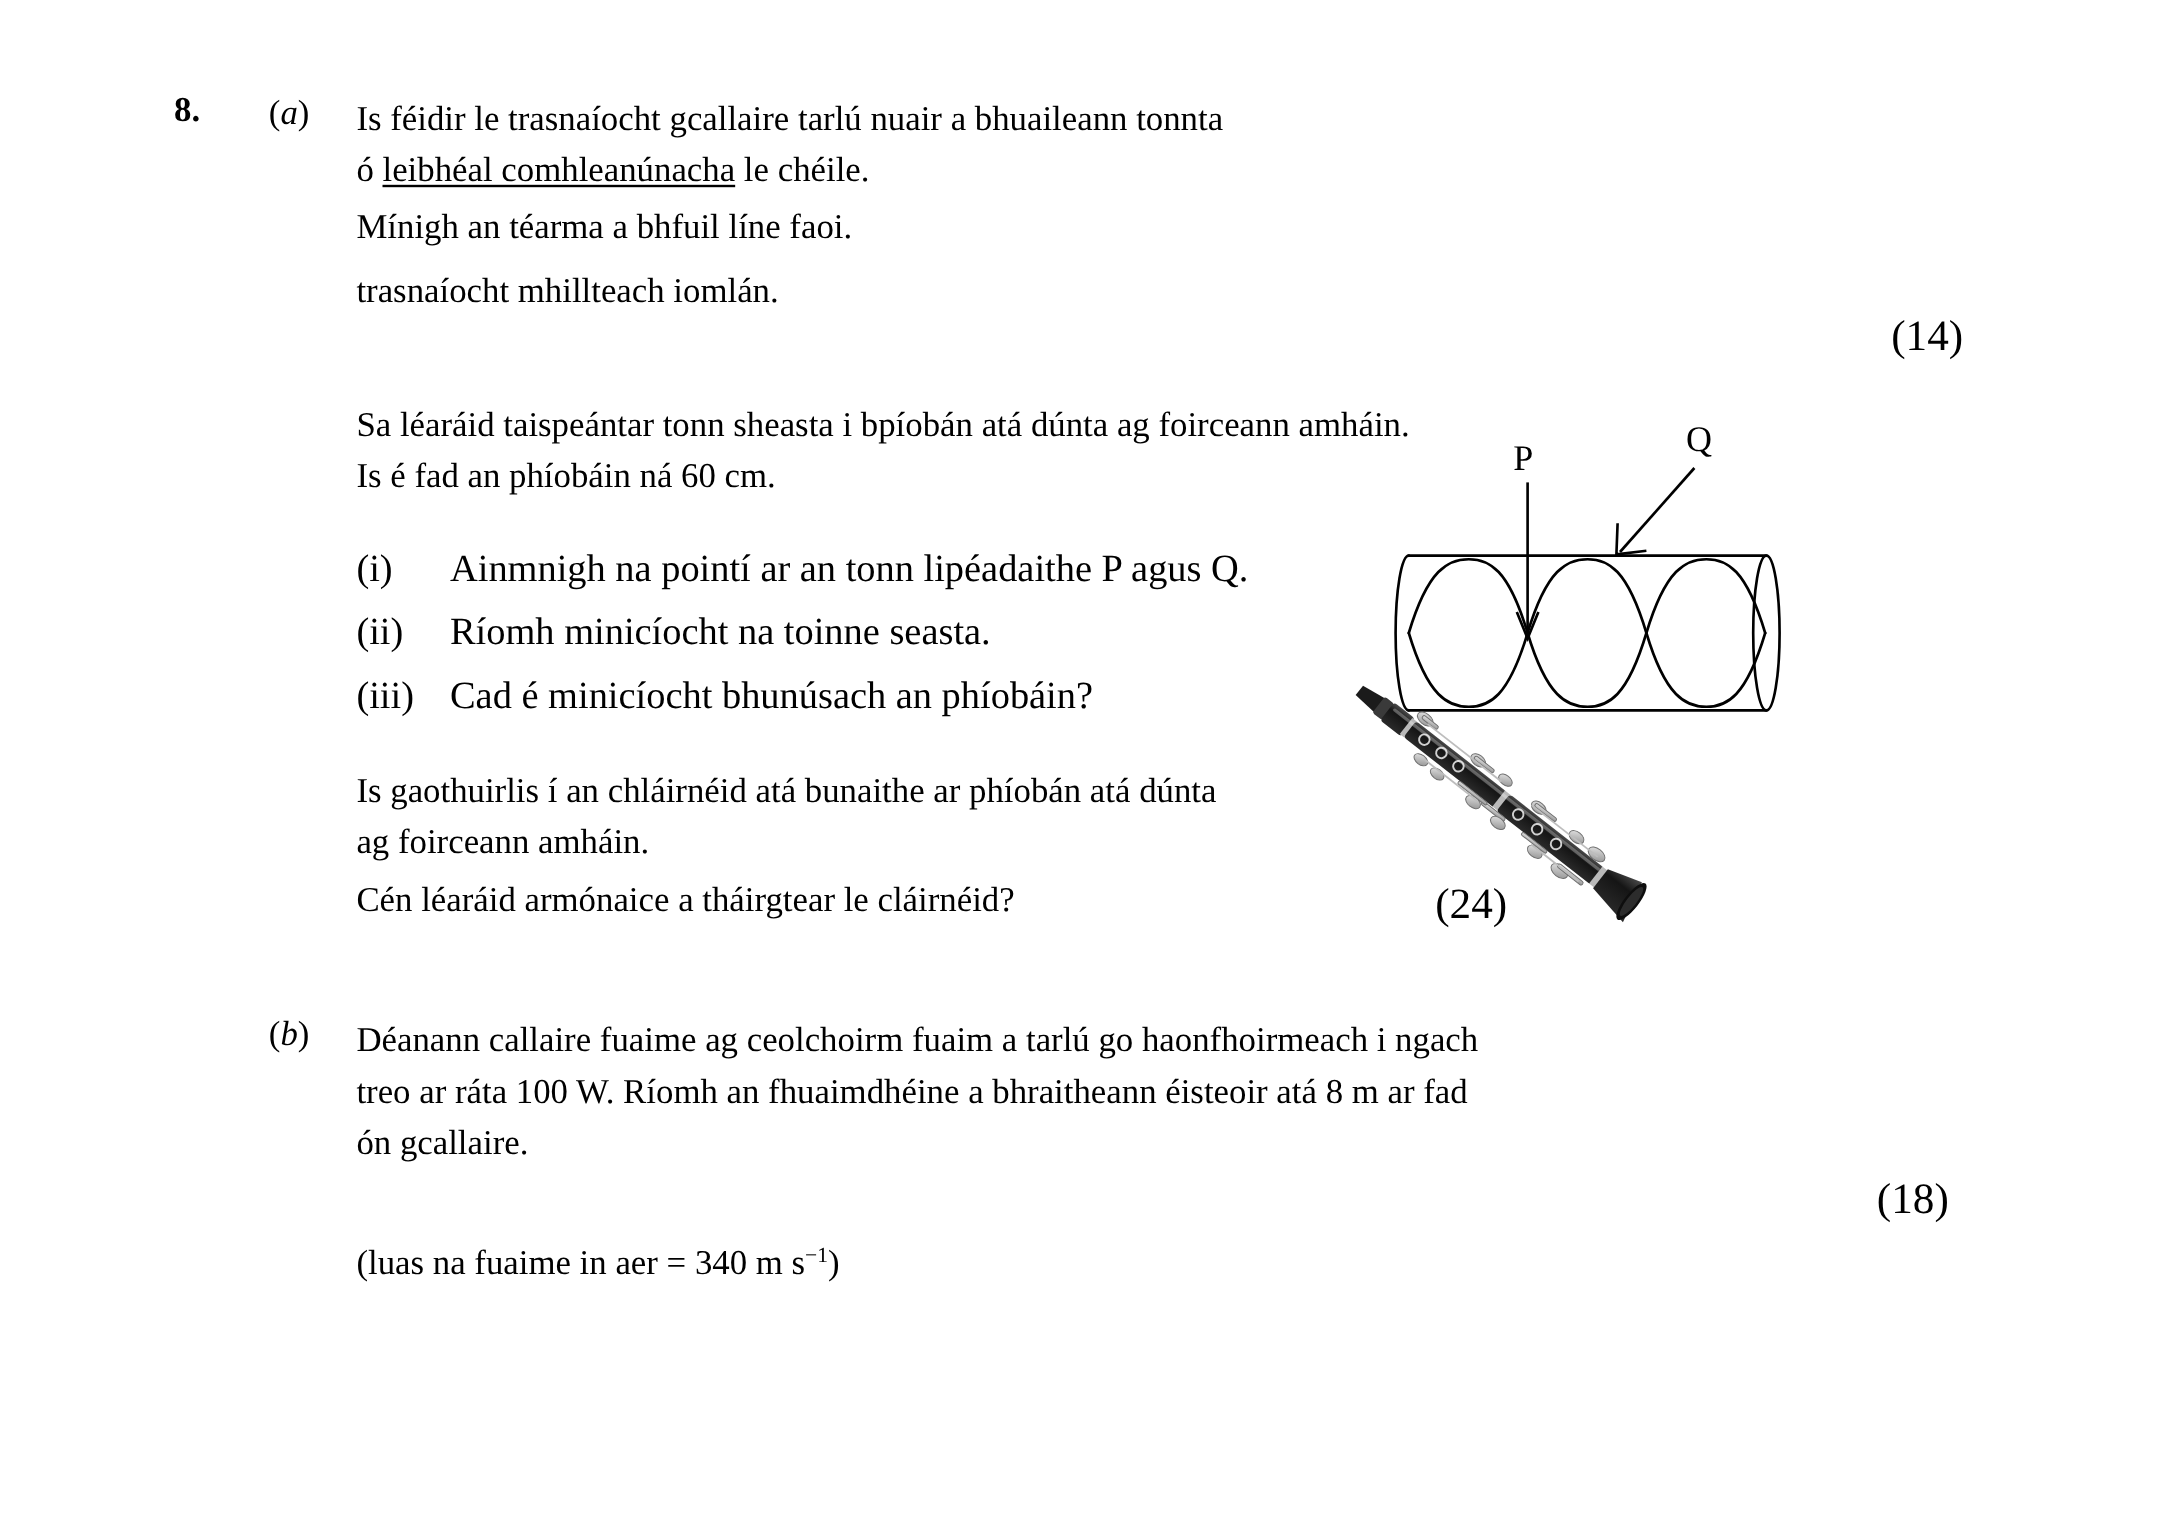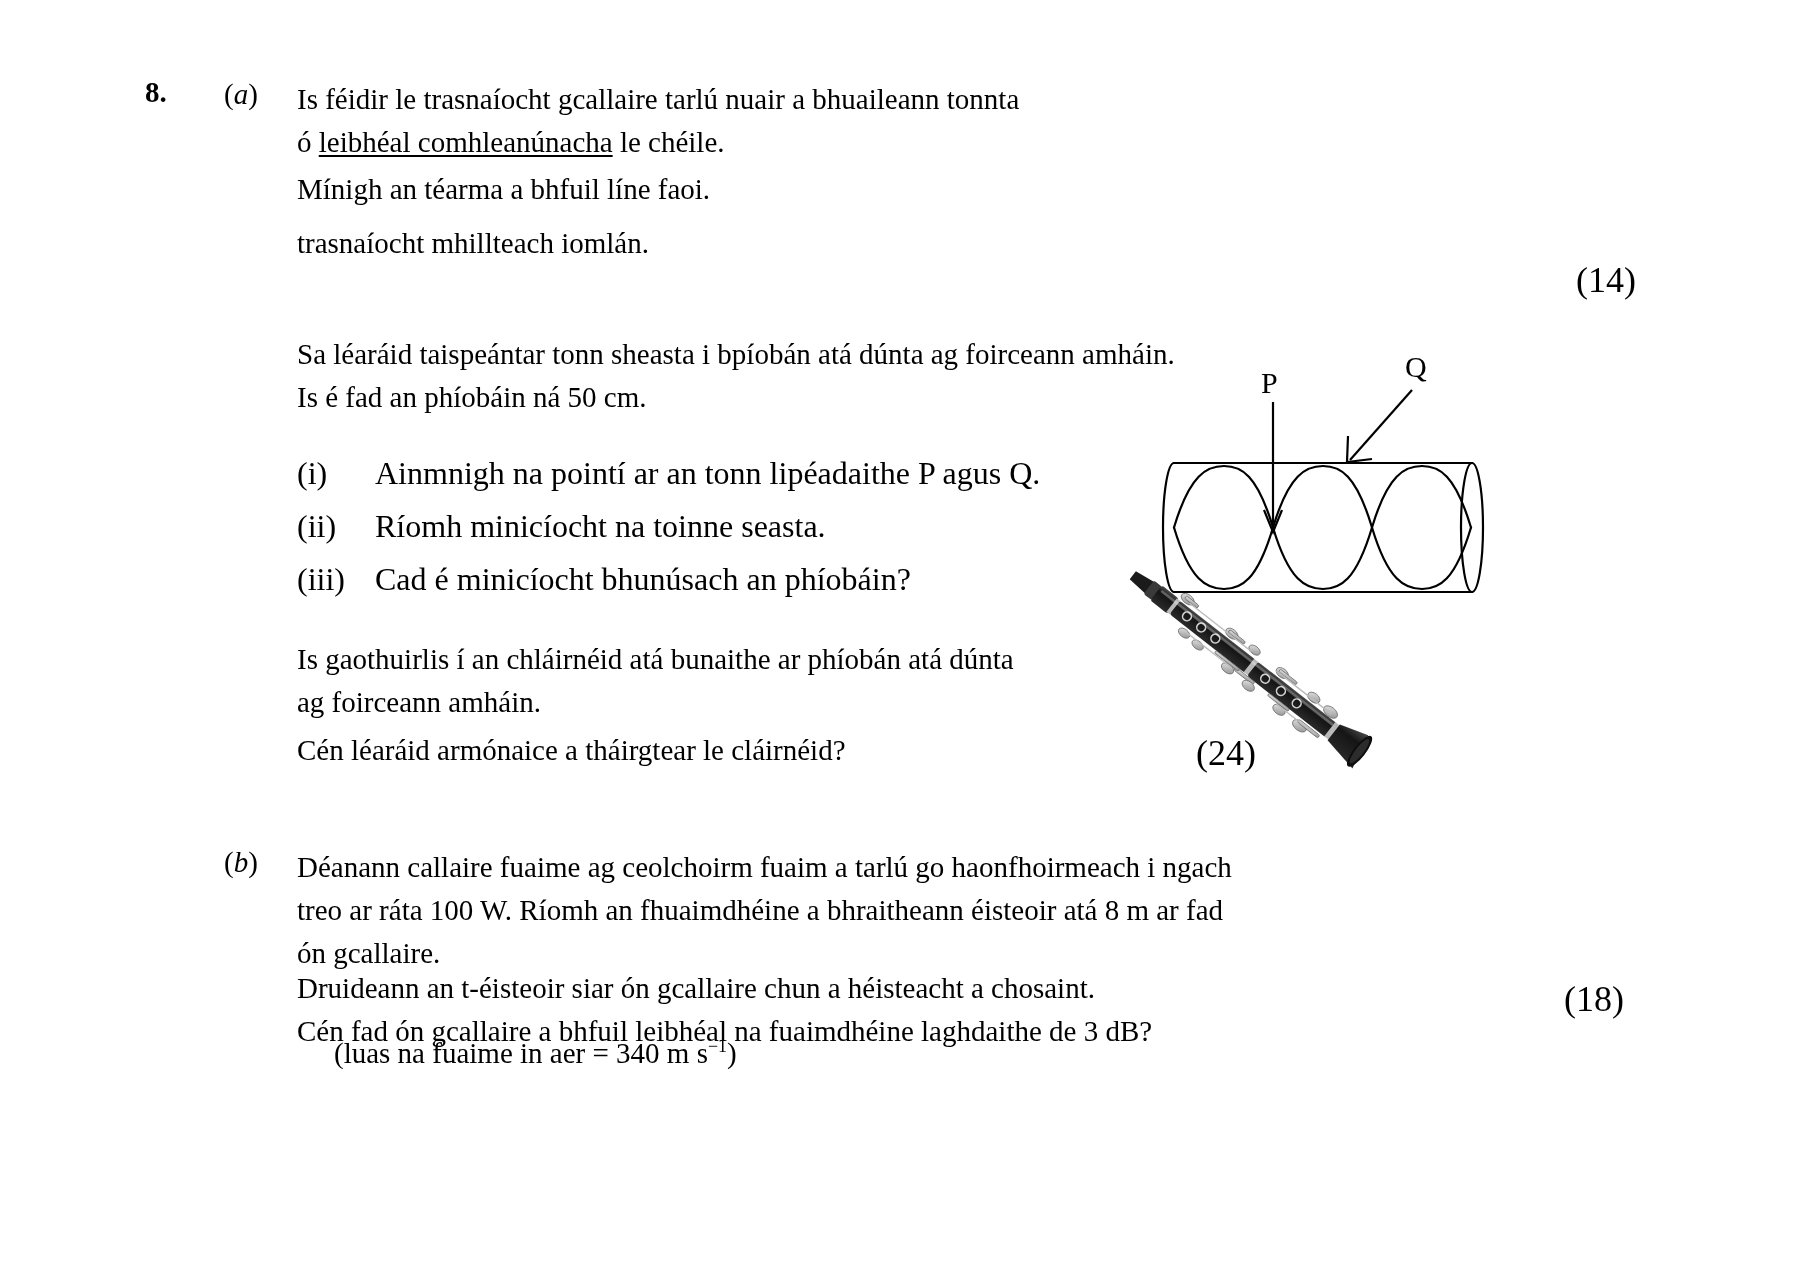--- a/index.html
+++ b/index.html
@@ -104,21 +104,21 @@
     <span class="ln">Mínigh an téarma a bhfuil líne faoi.</span>
   </div>
 
   <div class="block" style="left:297px; top:222px;">
     <span class="ln">trasnaíocht mhillteach iomlán.</span>
   </div>
   <div class="marks" style="left:1576px; top:262px;">(14)</div>
 
   <div class="block" style="left:297px; top:333px;">
     <span class="ln">Sa léaráid taispeántar tonn sheasta i bpíobán atá dúnta ag foirceann amháin.</span>
-    <span class="ln">Is é fad an phíobáin ná 50 cm.</span>
+    <span class="ln">Is é fad an phíobáin ná 60 cm.</span>
   </div>
 
   <div class="subitem" style="left:297px; top:452px;">
     <span class="rn">(i)</span><span>Ainmnigh na pointí ar an tonn lipéadaithe P agus Q.</span>
   </div>
   <div class="subitem" style="left:297px; top:505px;">
     <span class="rn">(ii)</span><span>Ríomh minicíocht na toinne seasta.</span>
   </div>
   <div class="subitem" style="left:297px; top:558px;">
     <span class="rn">(iii)</span><span>Cad é minicíocht bhunúsach an phíobáin?</span>
@@ -135,27 +135,23 @@
   <div class="marks" style="left:1196px; top:735px;">(24)</div>
 
   <div class="partlabel" style="left:224px; top:846px;">(<i>b</i>)</div>
 
   <div class="block" style="left:297px; top:846px;">
     <span class="ln">Déanann callaire fuaime ag ceolchoirm fuaim a tarlú go haonfhoirmeach i ngach</span>
     <span class="ln">treo ar ráta 100 W.  Ríomh an fhuaimdhéine a bhraitheann éisteoir atá 8 m ar fad</span>
     <span class="ln">ón gcallaire.</span>
   </div>
 
-  <div class="block" style="left:297px; top:967px;">
-    <span class="ln">Druideann an t-éisteoir siar ón gcallaire chun a héisteacht a chosaint.</span>
-    <span class="ln">Cén fad ón gcallaire a bhfuil leibhéal na fuaimdhéine laghdaithe de 3 dB?</span>
-  </div>
   <div class="marks" style="left:1564px; top:981px;">(18)</div>
 
-  <div class="block" style="left:297px; top:1032px;margin-left:37px;">
+  <div class="block" style="left:297px; top:1032px;">
     <span class="ln"><span>(luas na fuaime in aer = 340 m s</span><sup class="neg">−1</sup><span>)</span></span>
   </div>
 
   <div class="diagram">
     <svg width="540" height="300" viewBox="0 0 540 300" xmlns="http://www.w3.org/2000/svg">
       <g fill="none" stroke="#000000" stroke-width="2.2" stroke-linecap="round">
 
         <line x1="14" y1="93" x2="312" y2="93"></line>
 
         <line x1="14" y1="222" x2="312" y2="222"></line>

